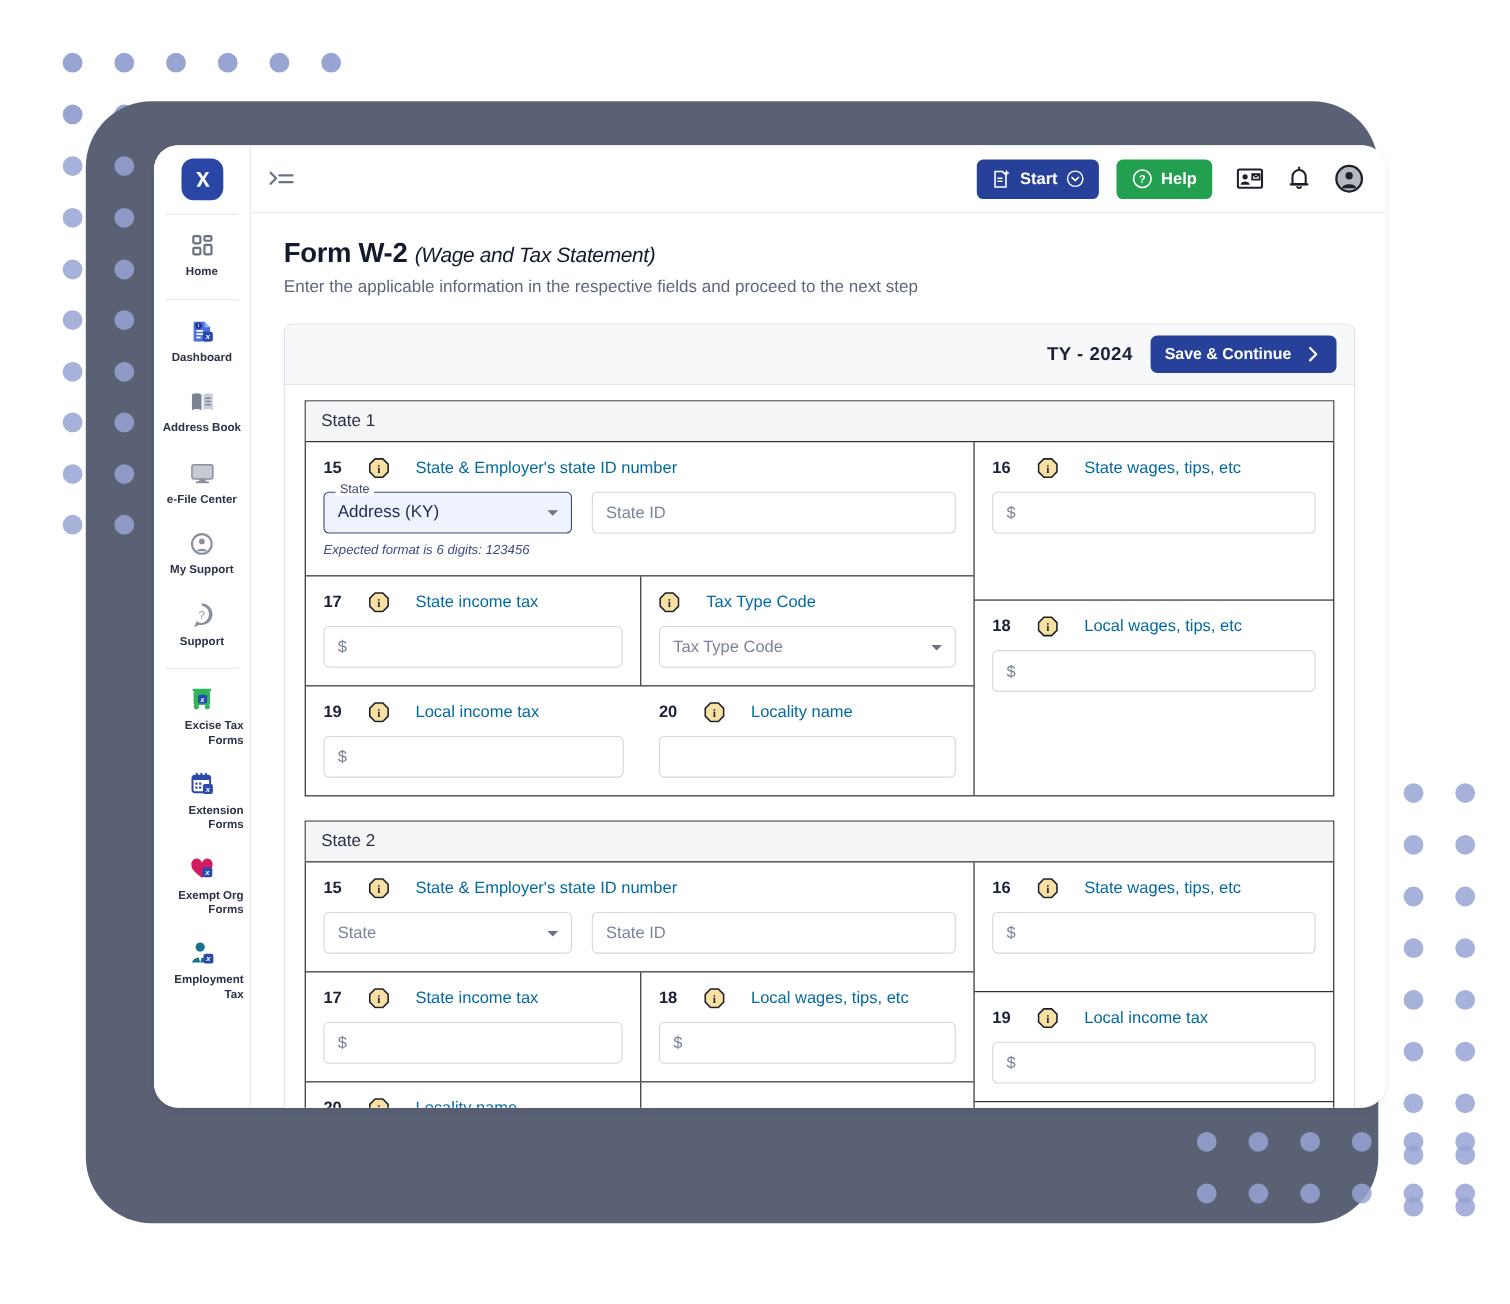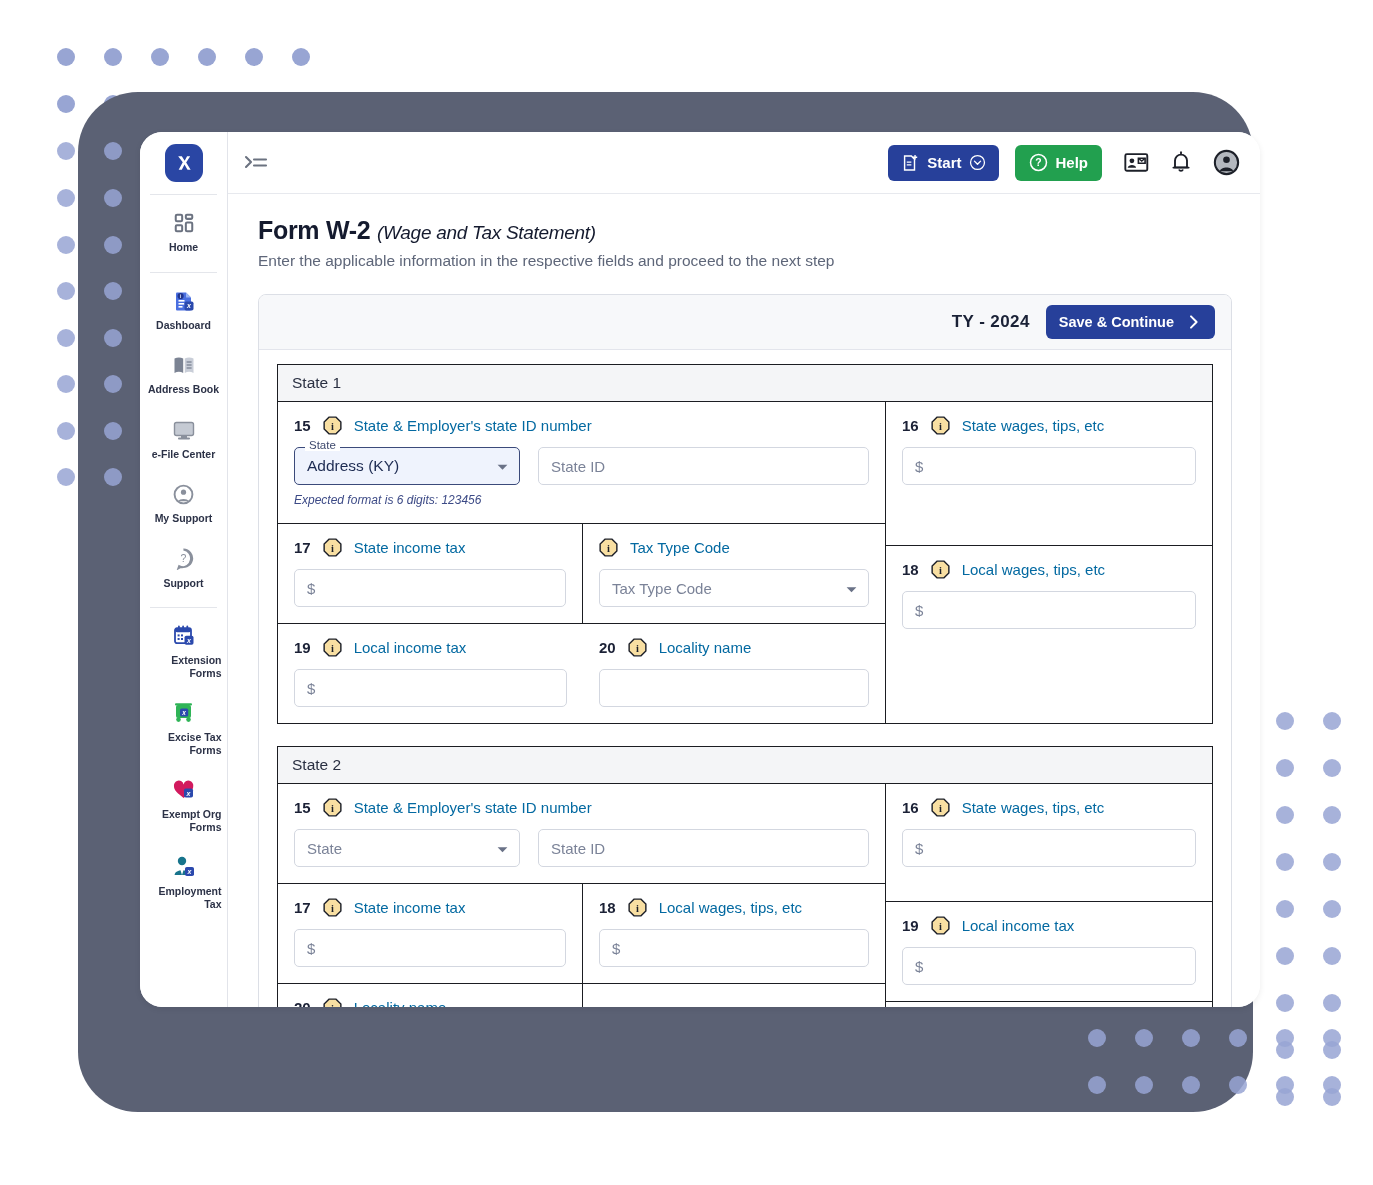--- a/index.html
+++ b/index.html
@@ -121,21 +121,21 @@
     padding: 9px 14px; font-size:15.5px; color:#2a3042;
   }
   .grid { display:flex; }
   .col-left { flex: 0 0 608px; border-right:1.5px solid #1b1d22; }
   .col-right { flex:1; }
   .rowline { border-bottom:1.5px solid #1b1d22; }
   .cellrow { display:flex; }
   .cell { padding: 14px 16px 16px; }
   .cell.vsep { border-right:1.5px solid #1b1d22; }
 
-  .fieldlabel { display:flex; align-items:center; gap:12px; margin-bottom:12px; }
+  .fieldlabel { display:flex; align-items:center; gap:24px; margin-bottom:12px; }
   .num { font-size:15px; font-weight:800; color:#1b2136; }
   .flabel { font-size:15px; color:#0369a1; }
 
   .iicon { width:19px; height:19px; display:block; flex:0 0 19px; }
 
   .inp {
     width:100%; height:38px; border:1px solid #d3d7e0; border-radius:5px;
     background:#fff; padding: 0 12px; font-size:15px; color:#4a5268;
     font-family:"Liberation Sans", sans-serif;
   }
@@ -334,50 +334,50 @@
           <span class="lbl">Support</span>
         </div>
       </div>
 
       <div class="side-sep"></div>
 
       <div class="side-group">
         <div class="side-item">
           <span class="ico">
             <svg width="26" height="24" viewBox="0 0 26 24">
+              <rect x="5" y="4" width="15" height="13" rx="2" fill="#2fb457"></rect>
+              <rect x="4" y="2.2" width="17" height="2.2" rx="1" fill="#2fb457"></rect>
+              <circle cx="7.5" cy="18.6" r="2.3" fill="#2fb457"></circle>
+              <circle cx="17.5" cy="18.6" r="2.3" fill="#2fb457"></circle>
+              <rect x="9" y="7.6" width="8.2" height="8" rx="1.6" fill="#2b49ad"></rect>
+              <text x="13.1" y="13.9" font-size="6.4" fill="#fff" text-anchor="middle" font-family="Liberation Sans, sans-serif" font-style="italic" font-weight="bold">x</text>
+            </svg>
+          </span>
+          <span class="lbl">Excise Tax Forms</span>
+        </div>
+
+        <div class="side-item">
+          <span class="ico">
+            <svg width="26" height="24" viewBox="0 0 26 24">
               <rect x="4" y="4.2" width="16" height="15" rx="2" fill="#fff" stroke="#2b49ad" stroke-width="1.8"></rect>
               <rect x="4" y="4.2" width="16" height="4" rx="2" fill="#2b49ad"></rect>
               <rect x="7" y="1.6" width="1.8" height="4" rx=".9" fill="#2b49ad"></rect>
               <rect x="11.2" y="1.6" width="1.8" height="4" rx=".9" fill="#2b49ad"></rect>
               <rect x="15.4" y="1.6" width="1.8" height="4" rx=".9" fill="#2b49ad"></rect>
               <g fill="#2b49ad">
                 <rect x="6.6" y="10.4" width="2" height="2"></rect>
                 <rect x="10" y="10.4" width="2" height="2"></rect>
                 <rect x="6.6" y="14" width="2" height="2"></rect>
                 <rect x="10" y="14" width="2" height="2"></rect>
               </g>
               <rect x="13.5" y="11.8" width="9" height="9" rx="1.8" fill="#2b49ad"></rect>
               <text x="18" y="18.8" font-size="7" fill="#fff" text-anchor="middle" font-family="Liberation Sans, sans-serif" font-style="italic" font-weight="bold">x</text>
             </svg>
           </span>
           <span class="lbl">Extension Forms</span>
-        </div>
-
-        <div class="side-item">
-          <span class="ico">
-            <svg width="26" height="24" viewBox="0 0 26 24">
-              <rect x="5" y="4" width="15" height="13" rx="2" fill="#2fb457"></rect>
-              <rect x="4" y="2.2" width="17" height="2.2" rx="1" fill="#2fb457"></rect>
-              <circle cx="7.5" cy="18.6" r="2.3" fill="#2fb457"></circle>
-              <circle cx="17.5" cy="18.6" r="2.3" fill="#2fb457"></circle>
-              <rect x="9" y="7.6" width="8.2" height="8" rx="1.6" fill="#2b49ad"></rect>
-              <text x="13.1" y="13.9" font-size="6.4" fill="#fff" text-anchor="middle" font-family="Liberation Sans, sans-serif" font-style="italic" font-weight="bold">x</text>
-            </svg>
-          </span>
-          <span class="lbl">Excise Tax Forms</span>
         </div>
 
         <div class="side-item">
           <span class="ico">
             <svg width="26" height="24" viewBox="0 0 26 24">
               <path d="M12.6 20 C7 15.6 3 12.6 3 8.6 A4.7 4.7 0 0 1 12.6 6.4 A4.7 4.7 0 0 1 22.2 8.6 C22.2 12.6 18.2 15.6 12.6 20z" fill="#d21a5e"></path>
               <rect x="13" y="10.5" width="9" height="9" rx="1.8" fill="#2b49ad"></rect>
               <text x="17.5" y="17.5" font-size="7" fill="#fff" text-anchor="middle" font-family="Liberation Sans, sans-serif" font-style="italic" font-weight="bold">x</text>
             </svg>
           </span>

